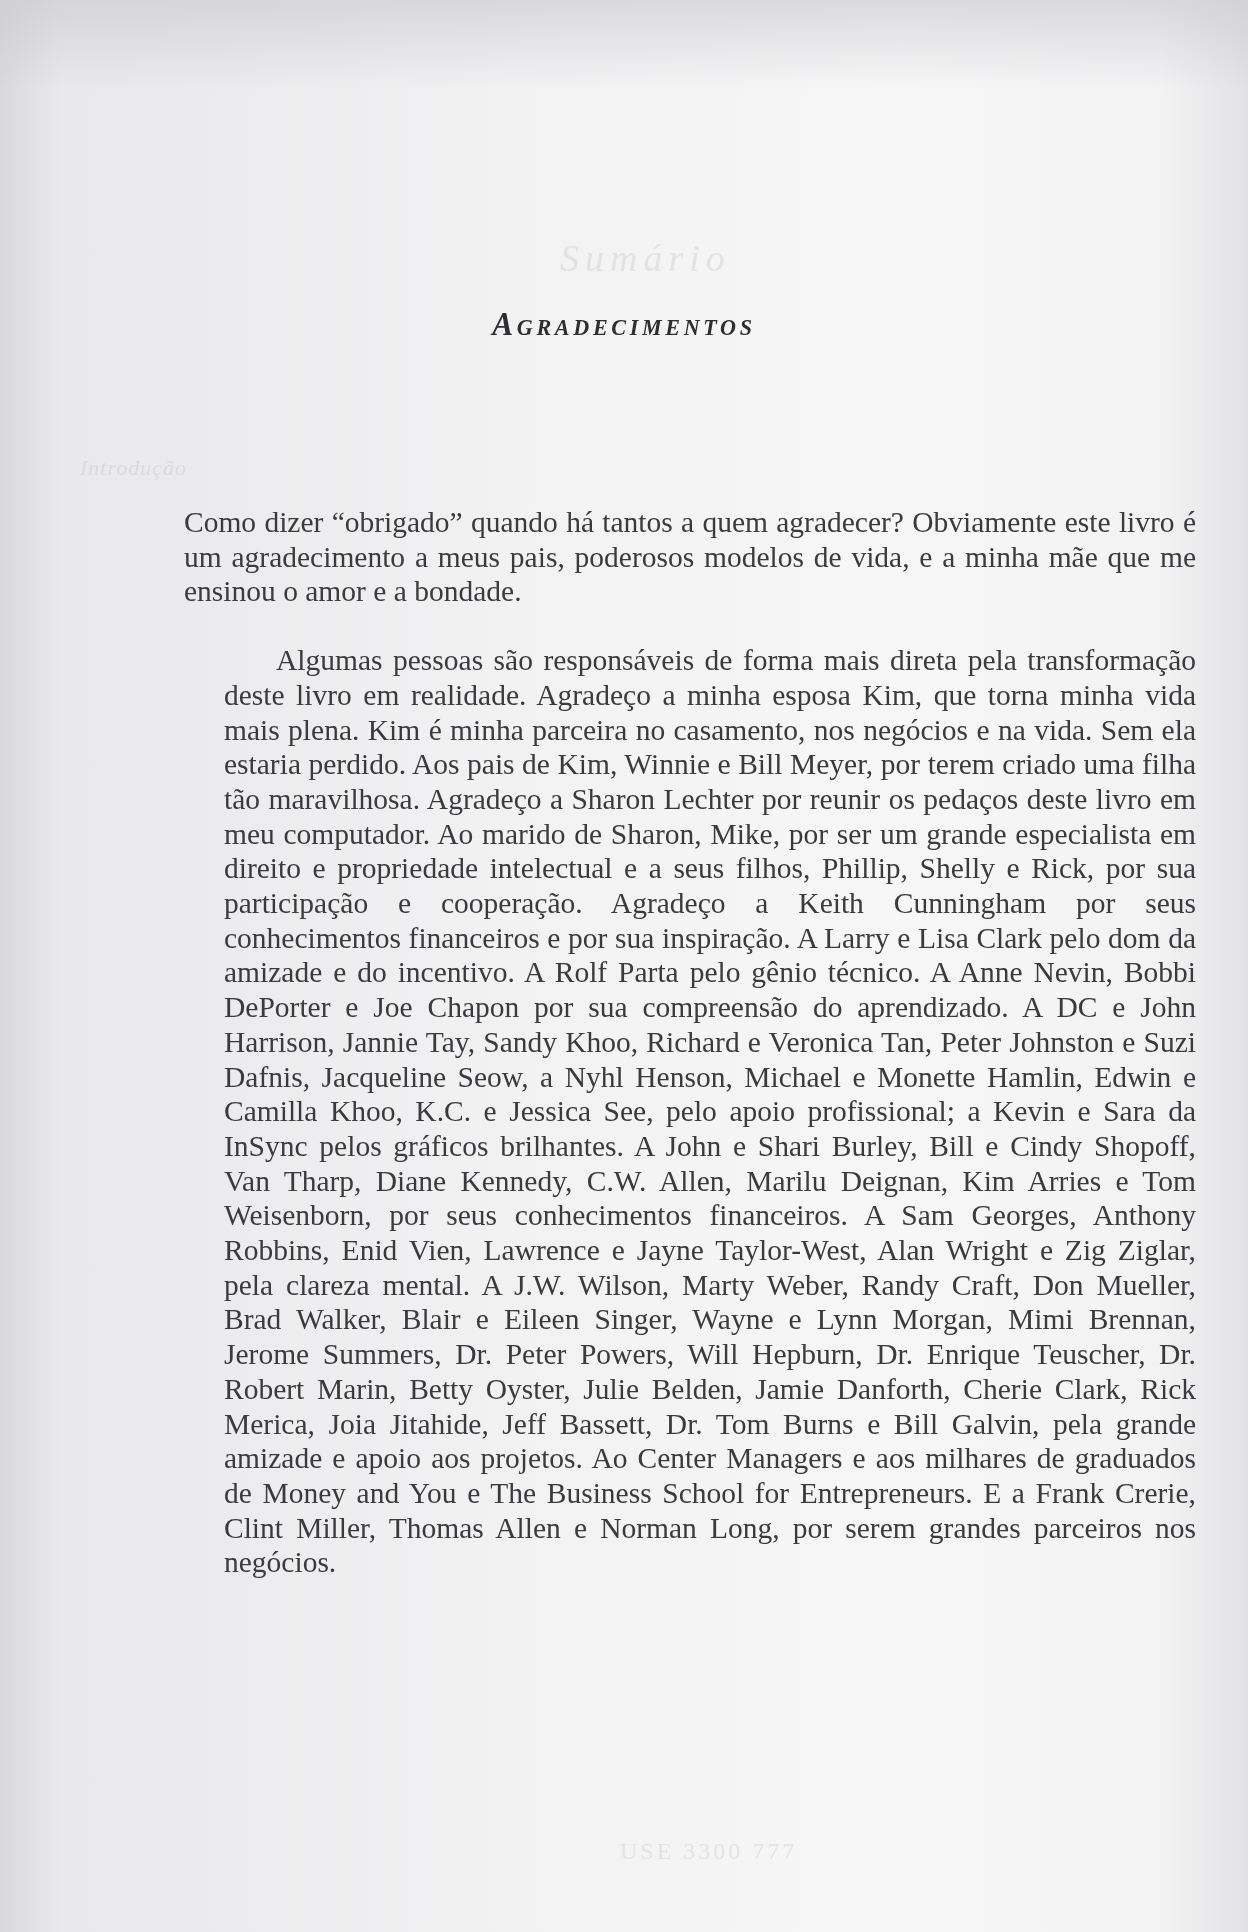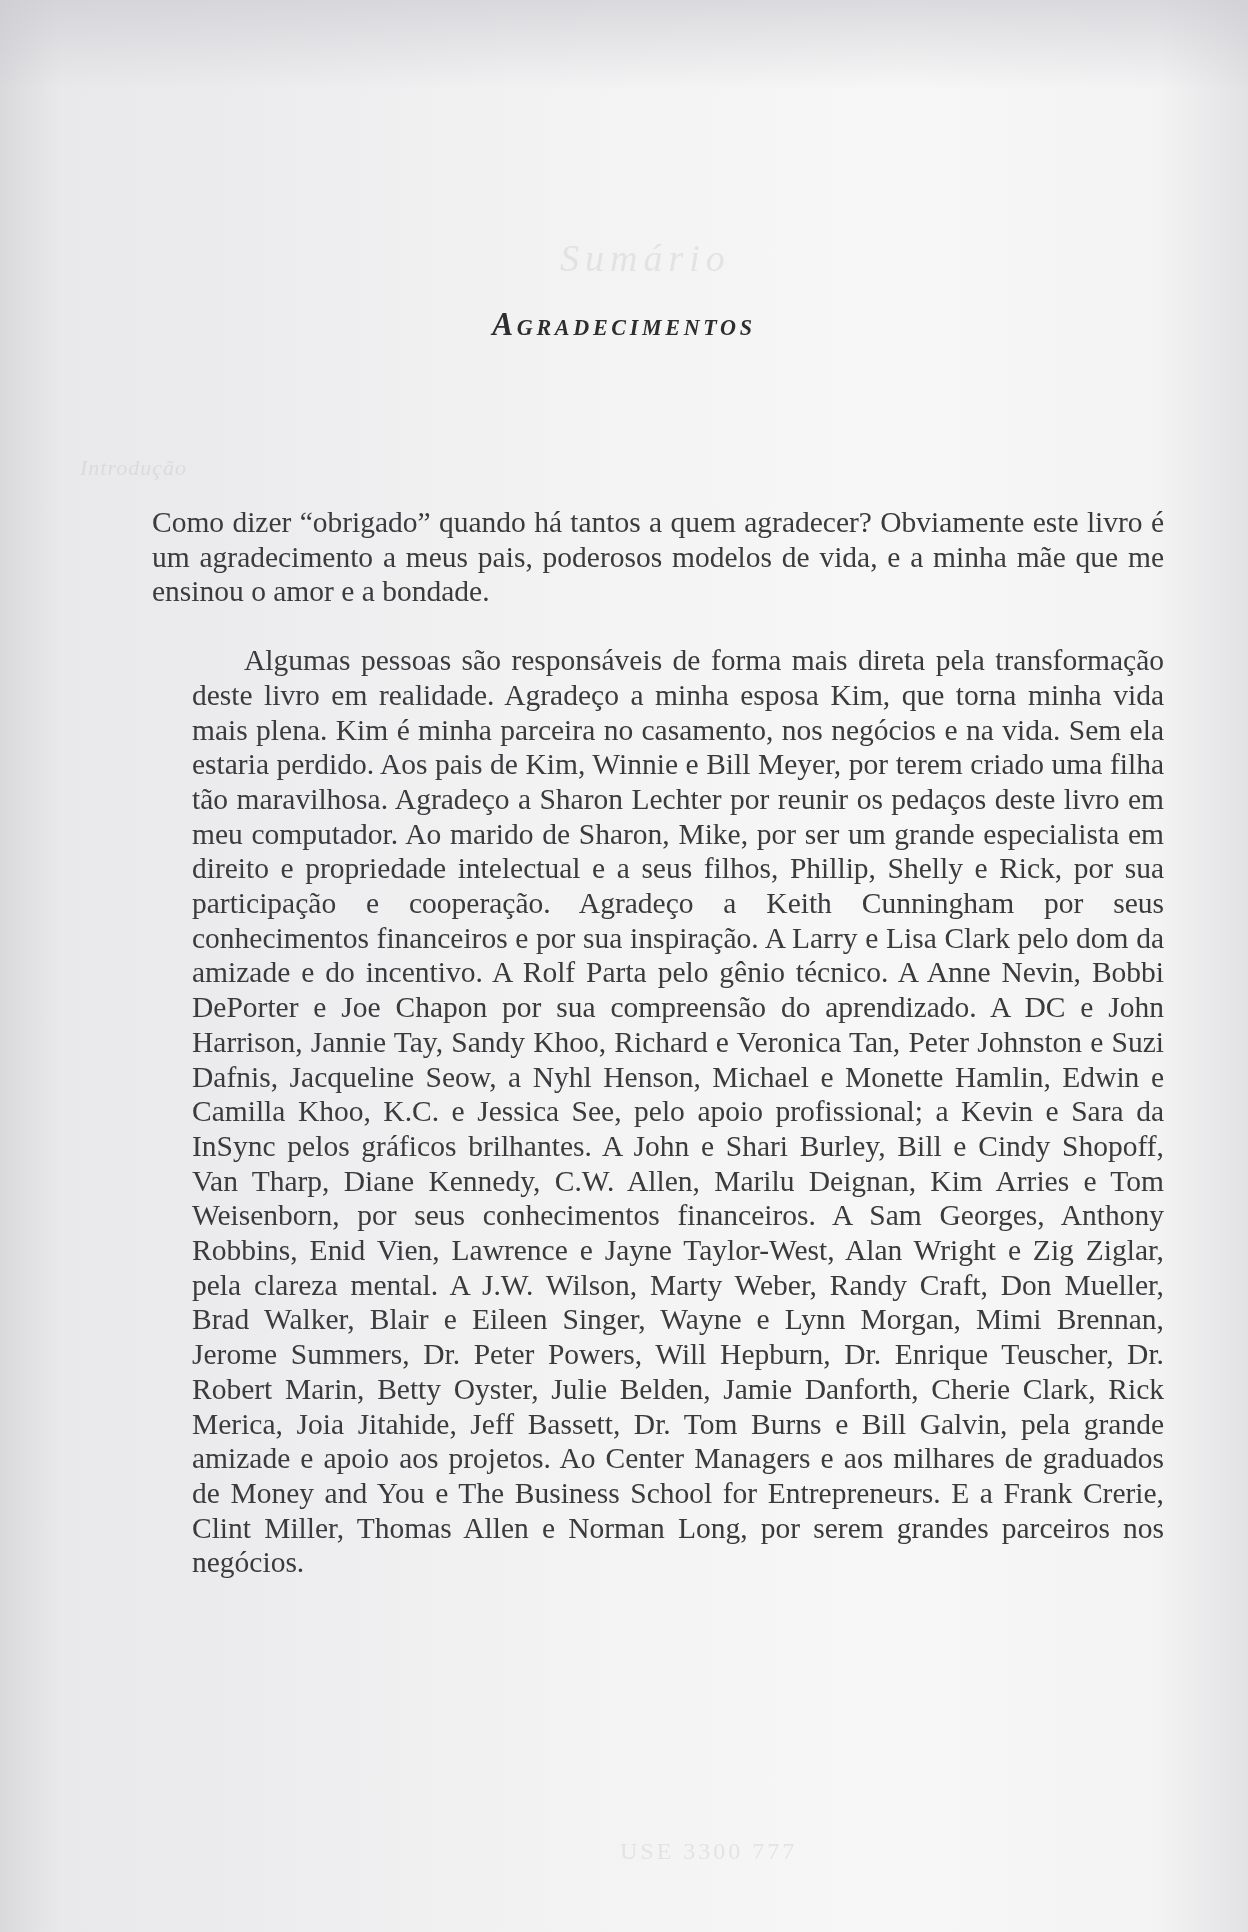--- a/index.html
+++ b/index.html
@@ -62,21 +62,21 @@
     text-align: center;
     font-style: italic;
     font-size: 34px;
     letter-spacing: 4px;
     color: #2e2e30;
     font-variant: small-caps;
     transform: scaleX(0.92);
   }
   .body-text {
     position: absolute;
-    left: 152px;
+    left: 184px;
     top: 505px;
     width: 1012px;
     font-size: 29.5px;
     line-height: 34.7px;
     text-align: justify;
     color: #3b3b3d;
   }
   .body-text p {
     margin: 0;
   }

